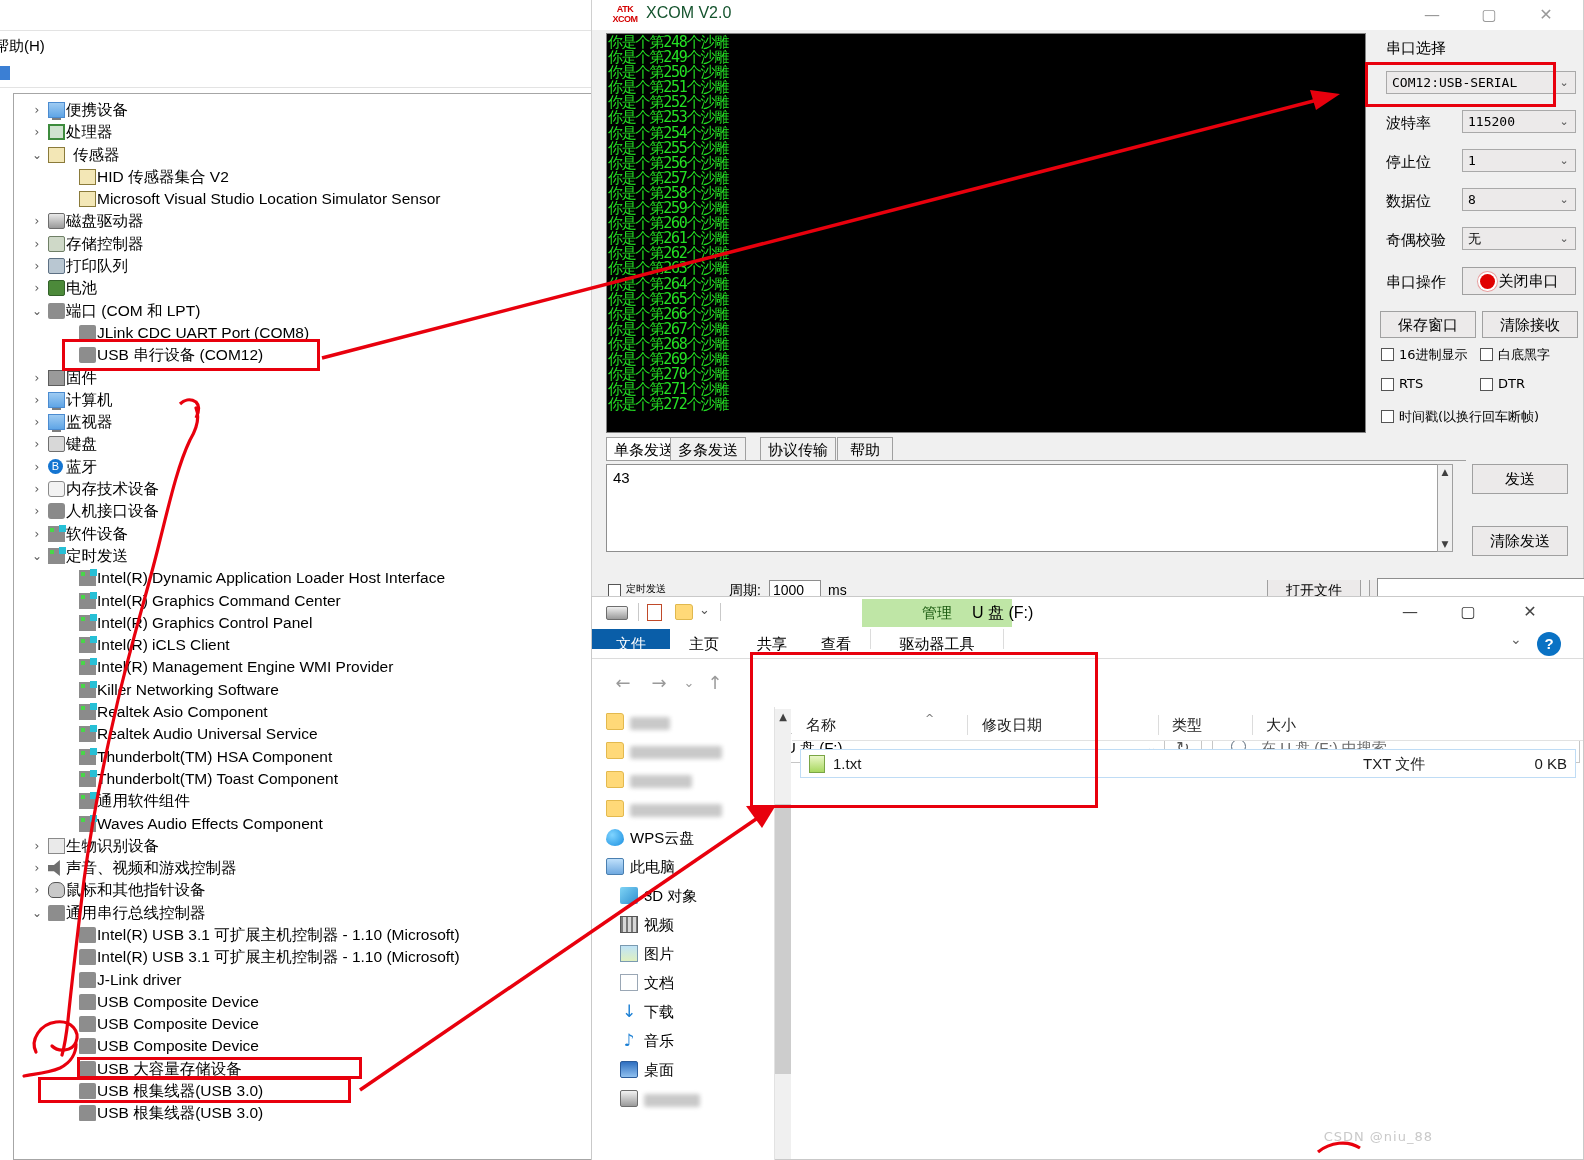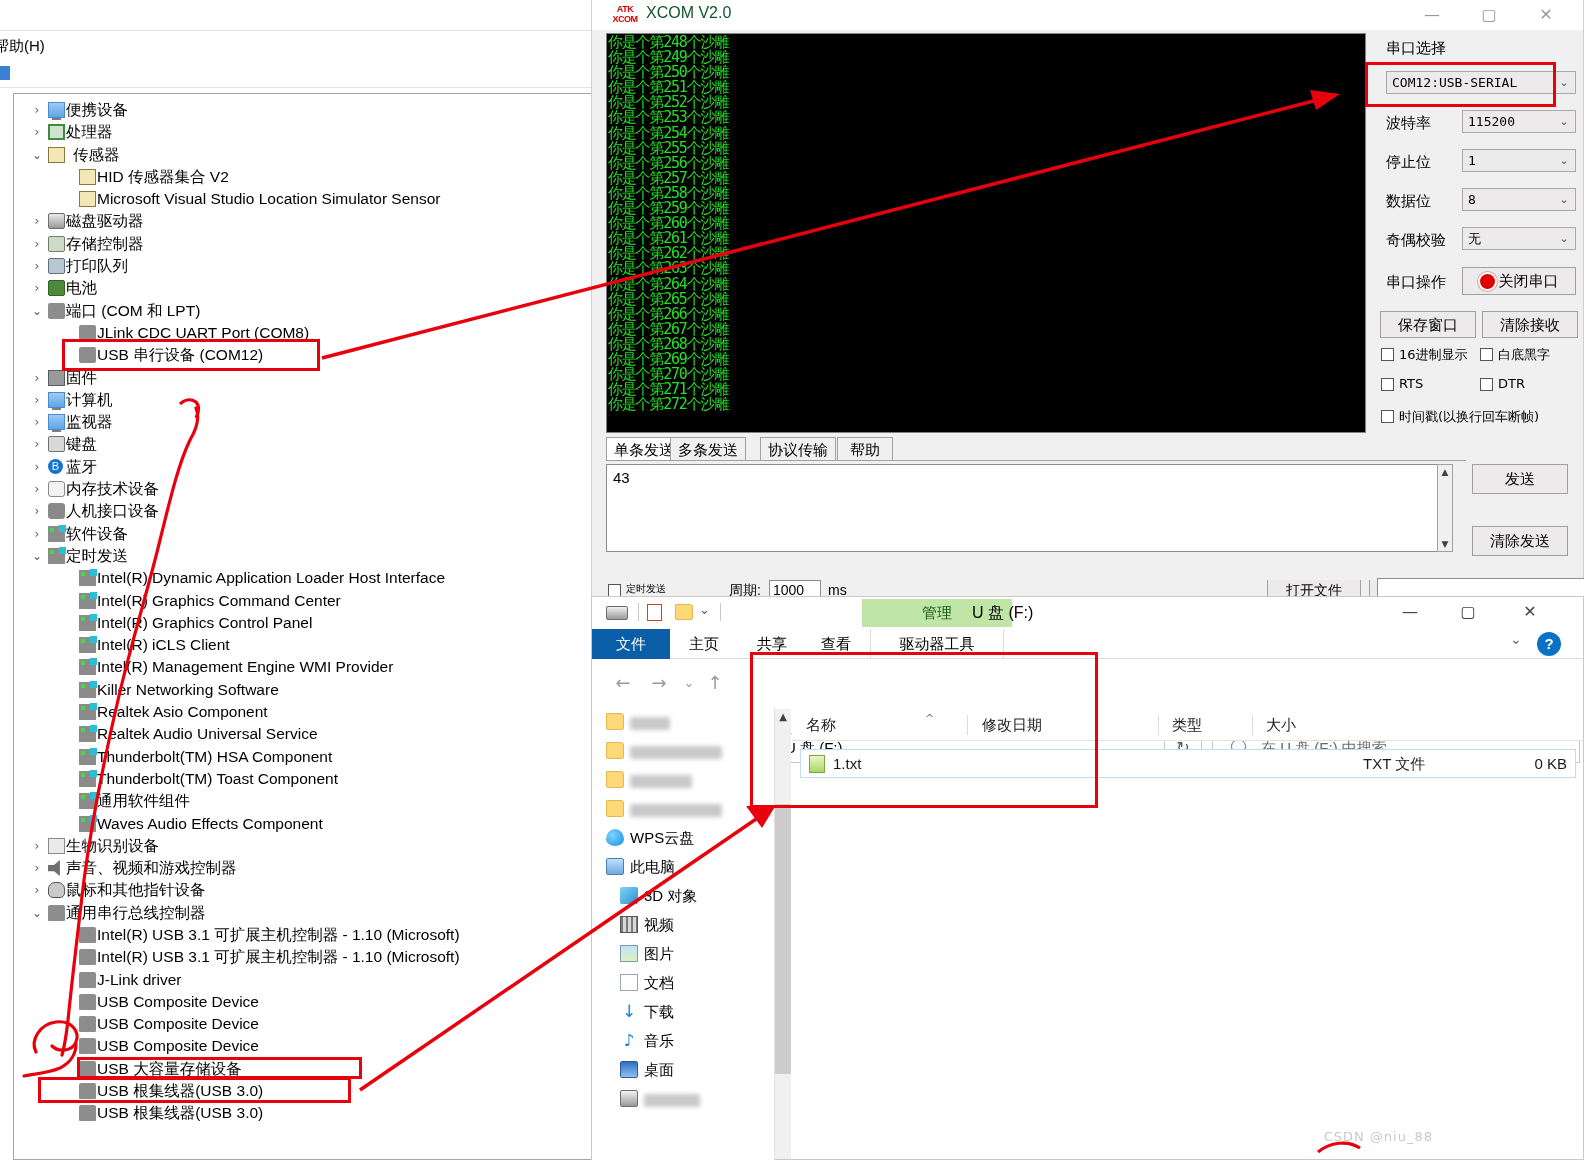--- a/index.html
+++ b/index.html
@@ -165,21 +165,21 @@
   }
   #explorer .qat{ position:absolute; left:0; top:0; width:991px; height:32px; background:#fff;}
   #explorer .qat .qicon{ position:absolute; font-size:15px; color:#444; }
   #explorer .mgtab{
     position:absolute; left:270px; top:2px; width:150px; height:28px;
     background:#bfe6a6; text-align:center; line-height:28px; font-size:15px; color:#1c5c12;
   }
   #explorer .doctitle{ position:absolute; left:380px; top:6px; font-size:16px; color:#000;}
   #explorer .ribbon{ position:absolute; left:0; top:32px; width:991px; height:30px; background:#fff;
                      border-bottom:1px solid #dcdcdc;}
-  #explorer .rtab{ position:absolute; top:0; height:30px; line-height:30px; font-size:15px;
+  #explorer .rtab{ position:absolute; top:0; height:20px; line-height:30px; font-size:15px;
                    text-align:center; color:#000; }
   #explorer .rtab.file{ background:#0a5ea8; color:#fff; }
   #explorer .navrow{ position:absolute; left:0; top:63px; width:991px; height:46px; background:#fff;}
   #explorer .navbtn{
     position:absolute; top:10px; width:26px; height:26px; text-align:center; line-height:26px;
     font-size:18px; color:#9a9a9a; font-family:"DejaVu Sans", sans-serif;
   }
   #explorer .addrbar{
     position:absolute; left:134px; top:73px; width:430px; height:30px;
     border:1px solid #c6c6c6; background:#fff; font-size:15px; line-height:28px;

